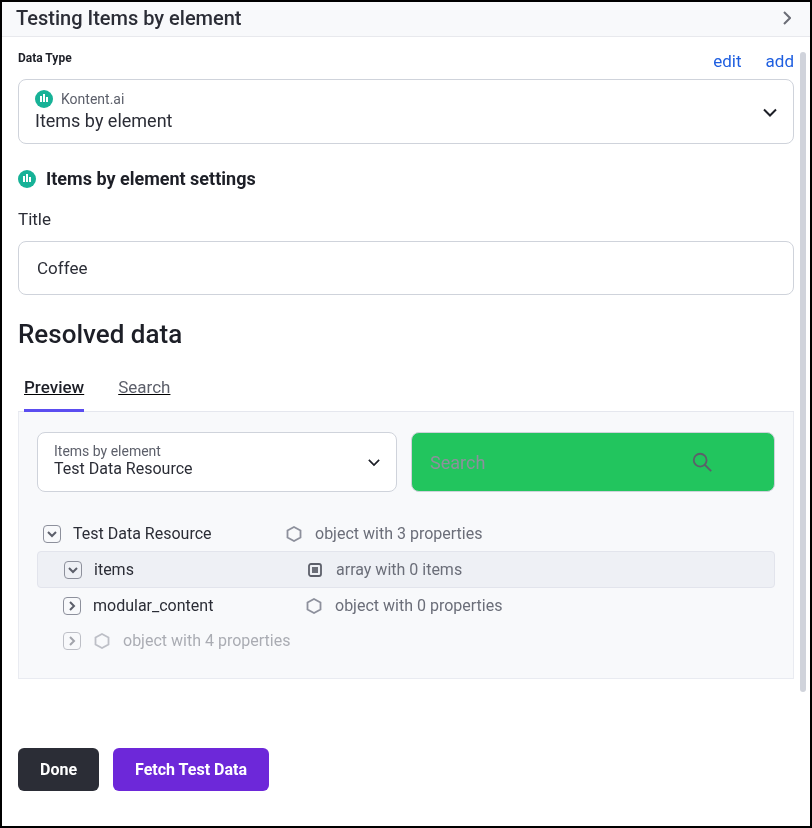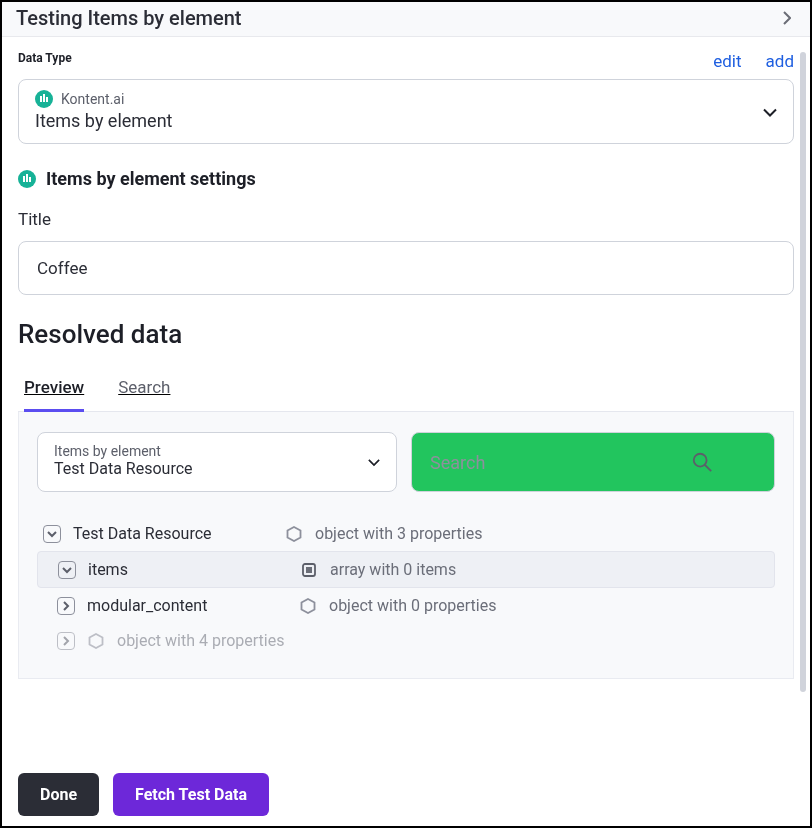--- a/index.html
+++ b/index.html
@@ -48,32 +48,32 @@
   .dropdown-caret { position:absolute; right:16px; top:50%; transform:translateY(-50%); }
   .dropdown-caret svg { width:12px; height:10px; stroke:#1d1f27; stroke-width:2; fill:none; }
   .search-box { flex:1; border:1.5px solid #cfd3db; border-radius:8px; background:#22c55e; padding:18px 18px; display:flex; align-items:center; justify-content:flex-start; }
   .search-box input { border:none; outline:none; font-size:18px; color:#2b2d36; background:transparent; width:80%; }
   .search-box input::placeholder { color:#8d909c; }
   .search-box svg { width:22px; height:22px; stroke:#5c5f6a; stroke-width:2; fill:none; }
 
   .tree { font-size:16px; color:#2b2d36; }
   .tree-row { display:flex; align-items:center; padding:8px 6px; gap:12px; }
   .tree-row.selected { background:#eef0f5; border:1px solid #e2e4ec; border-radius:4px; }
-  .tree-indent-1 { padding-left:20px; }
+  .tree-indent-1 { padding-left:26px; }
   .tree-icon { width:18px; height:18px; border:1.5px solid #8d909c; border-radius:4px; display:flex; align-items:center; justify-content:center; flex-shrink:0; }
   .tree-icon svg { width:10px; height:10px; stroke:#5c5f6a; stroke-width:2; fill:none; }
   .tree-hex { width:18px; height:18px; flex-shrink:0; display:flex; align-items:center; justify-content:center; }
   .tree-hex svg { width:16px; height:16px; fill:none; stroke:#8d909c; stroke-width:1.8; }
   .tree-array { width:18px; height:18px; flex-shrink:0; display:flex; align-items:center; justify-content:center; }
   .tree-array svg { width:16px; height:16px; fill:none; stroke:#5c5f6a; stroke-width:1.8; }
   .tree-label { width:200px; color:#2b2d36; }
   .tree-meta { color:#6b6e79; }
   .tree-row.faded { opacity:0.55; }
 
-  .footer { position:absolute; left:0; right:0; bottom:0; background:#fff; padding:14px 16px 10px 16px; display:flex; gap:14px; }
+  .footer { position:absolute; left:0; right:0; bottom:13px; background:#fff; padding:14px 16px 22px 16px; display:flex; gap:14px; }
   .btn { border:none; border-radius:6px; padding:12px 22px; font-size:16px; font-weight:700; cursor:pointer; }
   .btn-dark { background:#2b2d36; color:#fff; }
   .btn-primary { background:#6d28d9; color:#fff; }
 </style>
 </head>
 <body>
 
 <div class="header">
   <div class="header-title">Testing Items by element</div>
   <div class="chevron-right">

